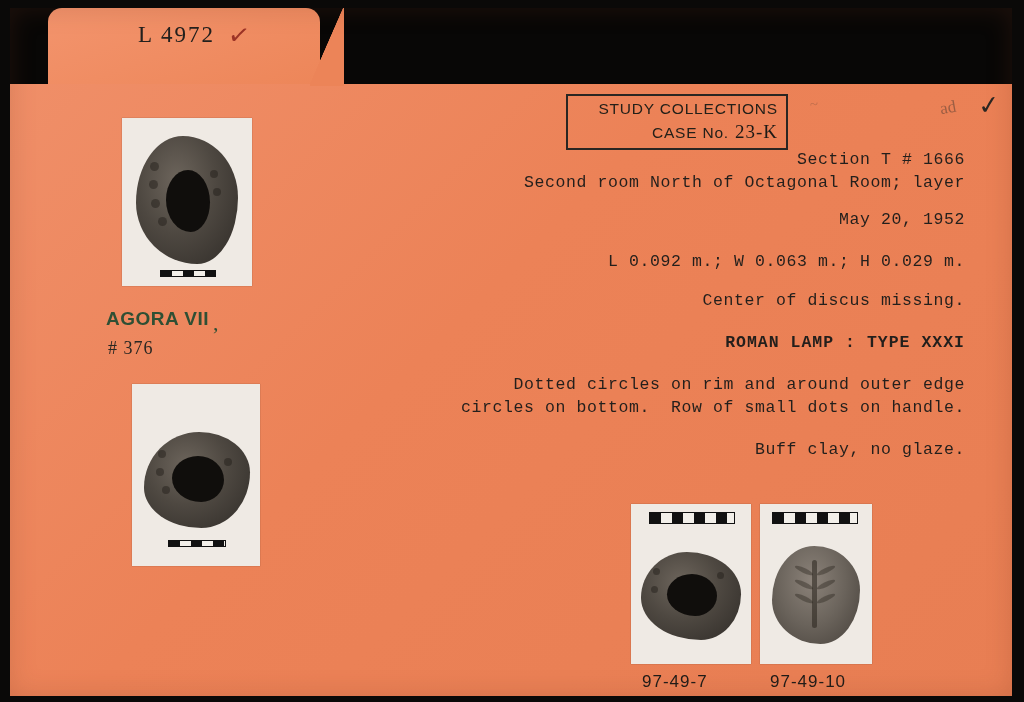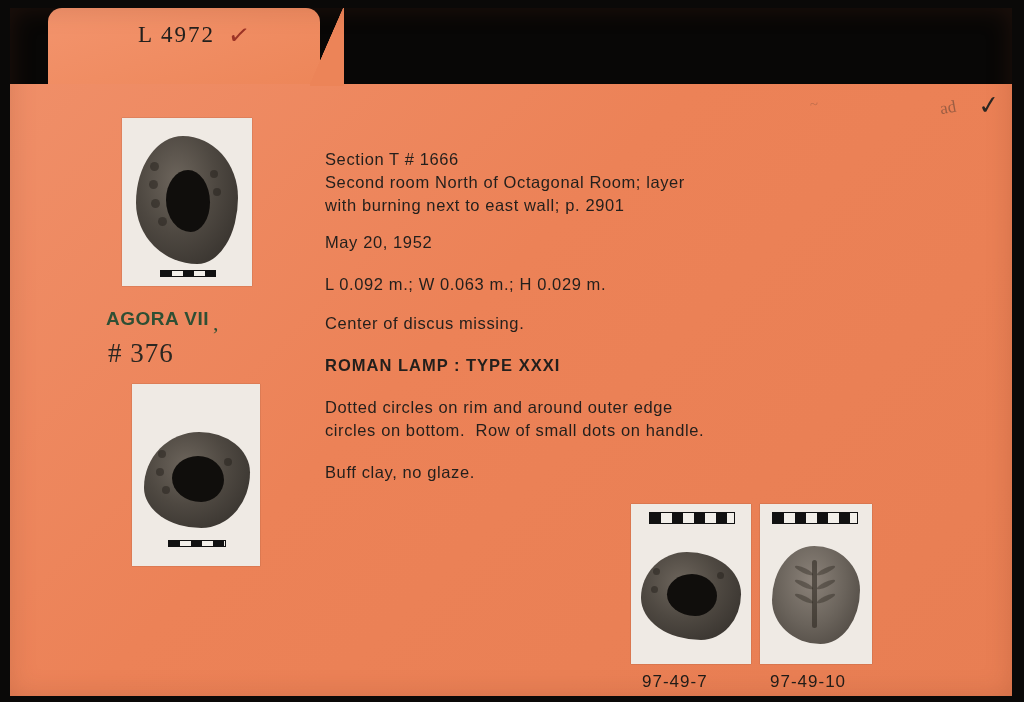--- a/index.html
+++ b/index.html
@@ -11,20 +11,21 @@
     width: 1024px;
     height: 702px;
     overflow: hidden;
     font-family: "Liberation Mono", monospace;
   }
   #sheet-wrap {
     position: relative;
     width: 1024px;
     height: 702px;
     background: #0a0908;
+    text-align: right;
   }
 
   
   .card {
     position: absolute;
     left: 10px;
     top: 8px;
     width: 1002px;
     height: 688px;
     background: #ef8a5e;
@@ -79,21 +80,21 @@
   }
   .hand-green {
     font-family: "Liberation Sans", sans-serif;
     color: #2f4f34;
     font-weight: bold;
     letter-spacing: 0.5px;
   }
 
   
   .typed {
-    font-family: Liberation Sans, sans-serif;
+    font-family: Liberation Mono, monospace;
     color: #231f1c;
     font-size: 16.5px;
     line-height: 23px;
     letter-spacing: 0.6px;
     white-space: pre;
   }
   .typed.bold {
     font-weight: bold;
     letter-spacing: 1px;
   }
@@ -229,44 +230,49 @@
   .photo-label {
     position: absolute;
     font-family: Liberation Sans, sans-serif;
     color: #1f1c18;
     font-size: 17px;
     letter-spacing: 1px;
   }
 
   #agora-label { position: absolute; left: 96px; top: 300px; font-size: 19px; }
   #agora-comma { position: absolute; left: 203px; top: 302px; font-size: 22px; color:#2f4f34; font-family:"Liberation Serif",serif;}
-  #num-376 { position: absolute; left: 98px; top: 330px; font-size: 27px; letter-spacing: 1px; }
+  #num-376 { position: absolute; left: 98px; top: 330px; font-size: 18px; letter-spacing: 1px; }
 </style>
 </head>
 <body>
 
 <div id="sheet-wrap">
   <div class="card">
     <div class="tab-cut"></div>
     <div class="tab"></div>
     <div class="tab-slope"></div>
 
     <div id="acc-no" class="hand">L 4972</div>
     <div id="acc-check" class="hand-red">✓</div>
 
     <div id="faint-mark2" class="hand">~</div>
     <div id="faint-mark" class="hand">ad</div>
     <div id="corner-check" class="hand">✓</div>
 
+    <div id="stamp">
+      <div class="line1">STUDY COLLECTIONS</div>
+      <div class="line2">
+        <span>CASE No.</span><span class="caseno">23-K</span>
+      </div>
+    </div>
 
     <div id="body-text">
       <div class="para tight">
         <div class="typed">Section T # 1666</div>
         <div class="typed">Second room North of Octagonal Room; layer</div>
-        <div class="typed">with burning next to east wall; p. 2901</div>
       </div>
       <div class="para">
         <div class="typed">May 20, 1952</div>
       </div>
       <div class="para" style="margin-bottom:16px">
         <div class="typed">L 0.092 m.; W 0.063 m.; H 0.029 m.</div>
       </div>
       <div class="para">
         <div class="typed">Center of discus missing.</div>
       </div>

